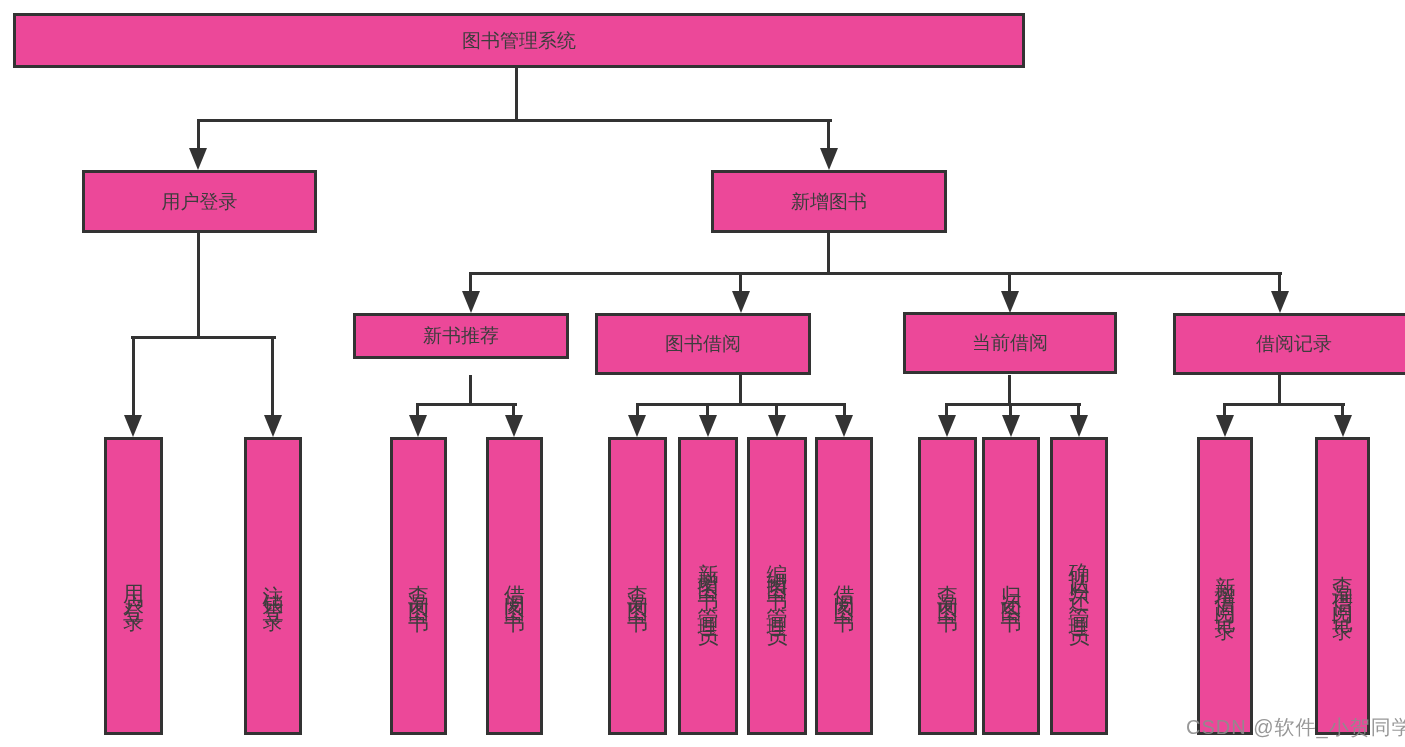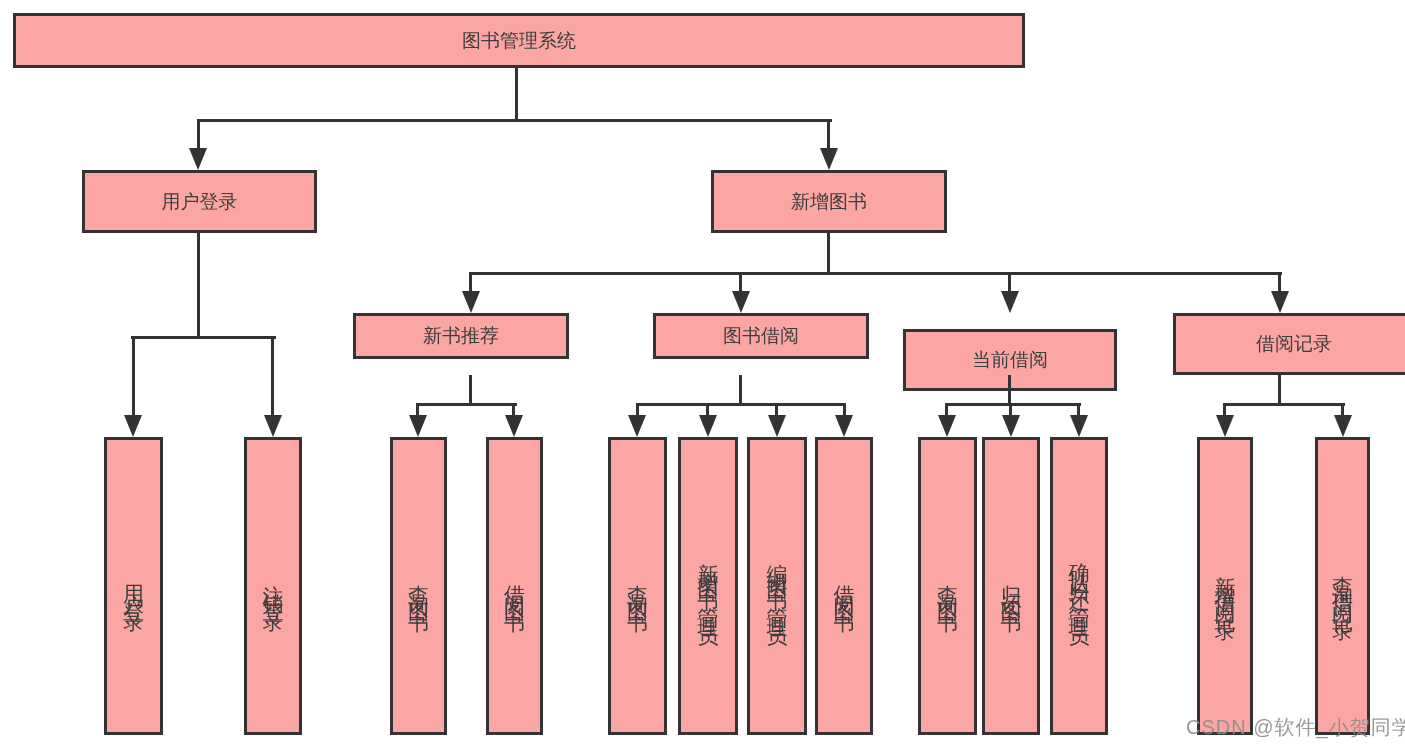--- a/index.html
+++ b/index.html
@@ -1,21 +1,21 @@
 <!DOCTYPE html>
 <html><head>
 <meta charset="utf-8">
 <style>
   html,body{margin:0;padding:0;background:#ffffff;}
   .canvas{
     position:relative;width:1405px;height:747px;background:#ffffff;
     font-family:"Liberation Sans","DejaVu Sans",sans-serif;color:#3a3a3a;overflow:hidden;
   }
   .box{
-    position:absolute;box-sizing:border-box;border:3px solid #333333;background:#fca5a5;
+    position:absolute;box-sizing:border-box;border:3px solid #333333;background:#ec4899;
     display:flex;align-items:center;justify-content:center;
     font-size:19px;color:#3d3d3d;text-align:center;
   }
   .vbox{
     writing-mode:vertical-rl;text-orientation:mixed;
     font-size:21px;letter-spacing:9px;line-height:1.05;
   }
   .vl{position:absolute;width:3px;background:#333333;}
   .hl{position:absolute;height:3px;background:#333333;}
   .ar{
@@ -57,22 +57,22 @@
   <div class="vl" style="left:469px;top:272px;height:20px"></div>
   <div class="ar" style="left:462px;top:291px"></div>
   <div class="vl" style="left:739px;top:272px;height:20px"></div>
   <div class="ar" style="left:732px;top:291px"></div>
   <div class="vl" style="left:1008px;top:272px;height:20px"></div>
   <div class="ar" style="left:1001px;top:291px"></div>
   <div class="vl" style="left:1278px;top:272px;height:20px"></div>
   <div class="ar" style="left:1271px;top:291px"></div>
 
   <div class="box" style="left:353px;top:313px;width:216px;height:46px">新书推荐</div>
-  <div class="box" style="left:653px;top:313px;width:216px;height:46px">图书借阅</div>
-  <div class="box" style="left:903px;top:329px;width:214px;height:62px">当前借阅</div>
+  <div class="box" style="left:595px;top:313px;width:216px;height:62px">图书借阅</div>
+  <div class="box" style="left:903px;top:312px;width:214px;height:62px">当前借阅</div>
   <div class="box" style="left:1173px;top:313px;width:242px;height:62px">借阅记录</div>
 
   <div class="vl" style="left:469px;top:375px;height:28px"></div>
   <div class="hl" style="left:416px;top:403px;width:101px"></div>
   <div class="vl" style="left:416px;top:403px;height:15px"></div>
   <div class="ar" style="left:409px;top:415px"></div>
   <div class="vl" style="left:512px;top:403px;height:15px"></div>
   <div class="ar" style="left:505px;top:415px"></div>
 
   <div class="vl" style="left:739px;top:375px;height:28px"></div>

